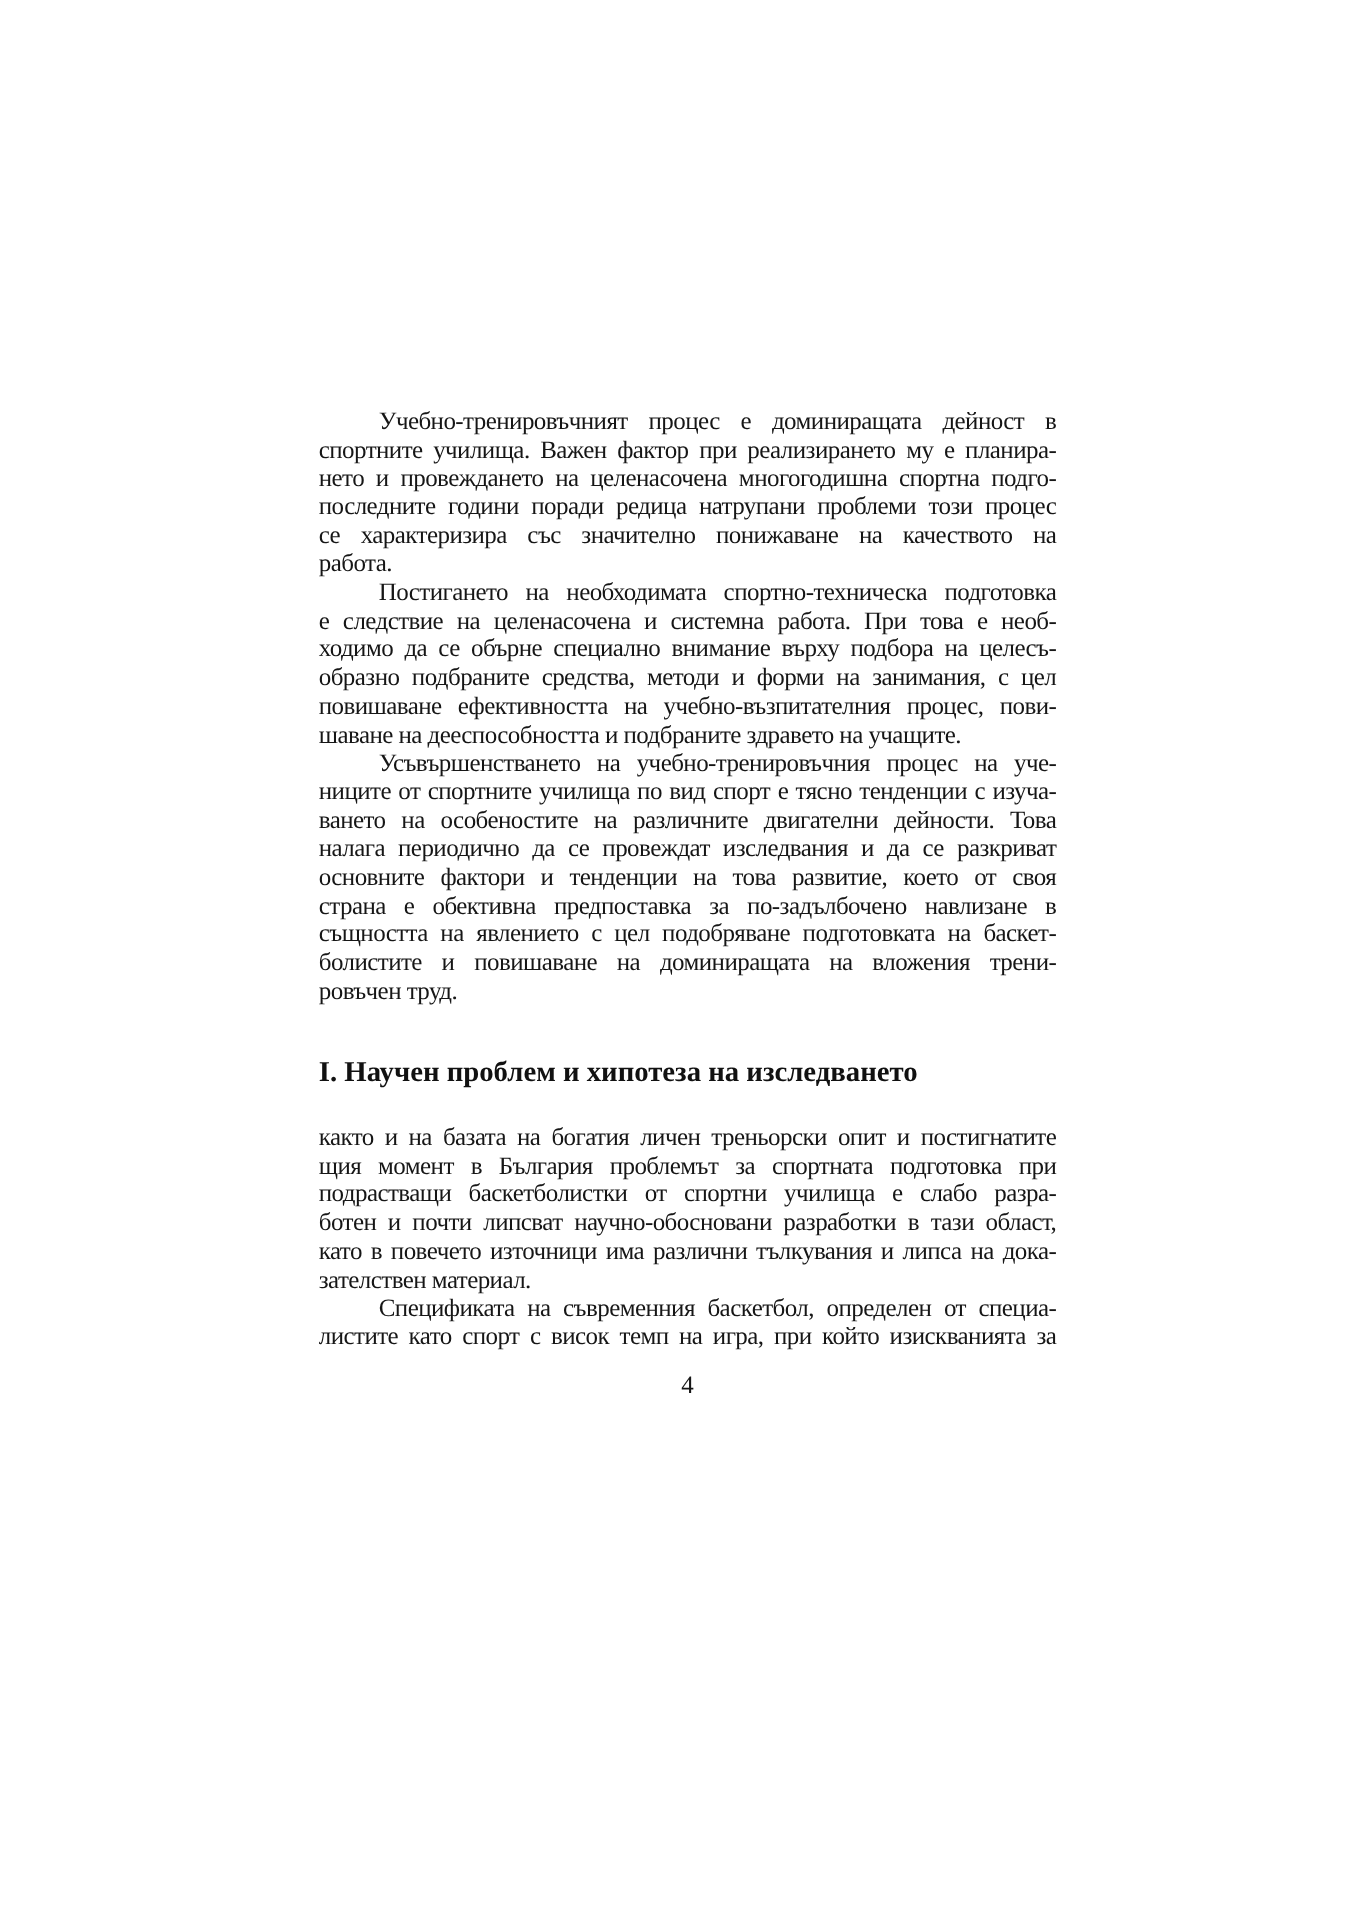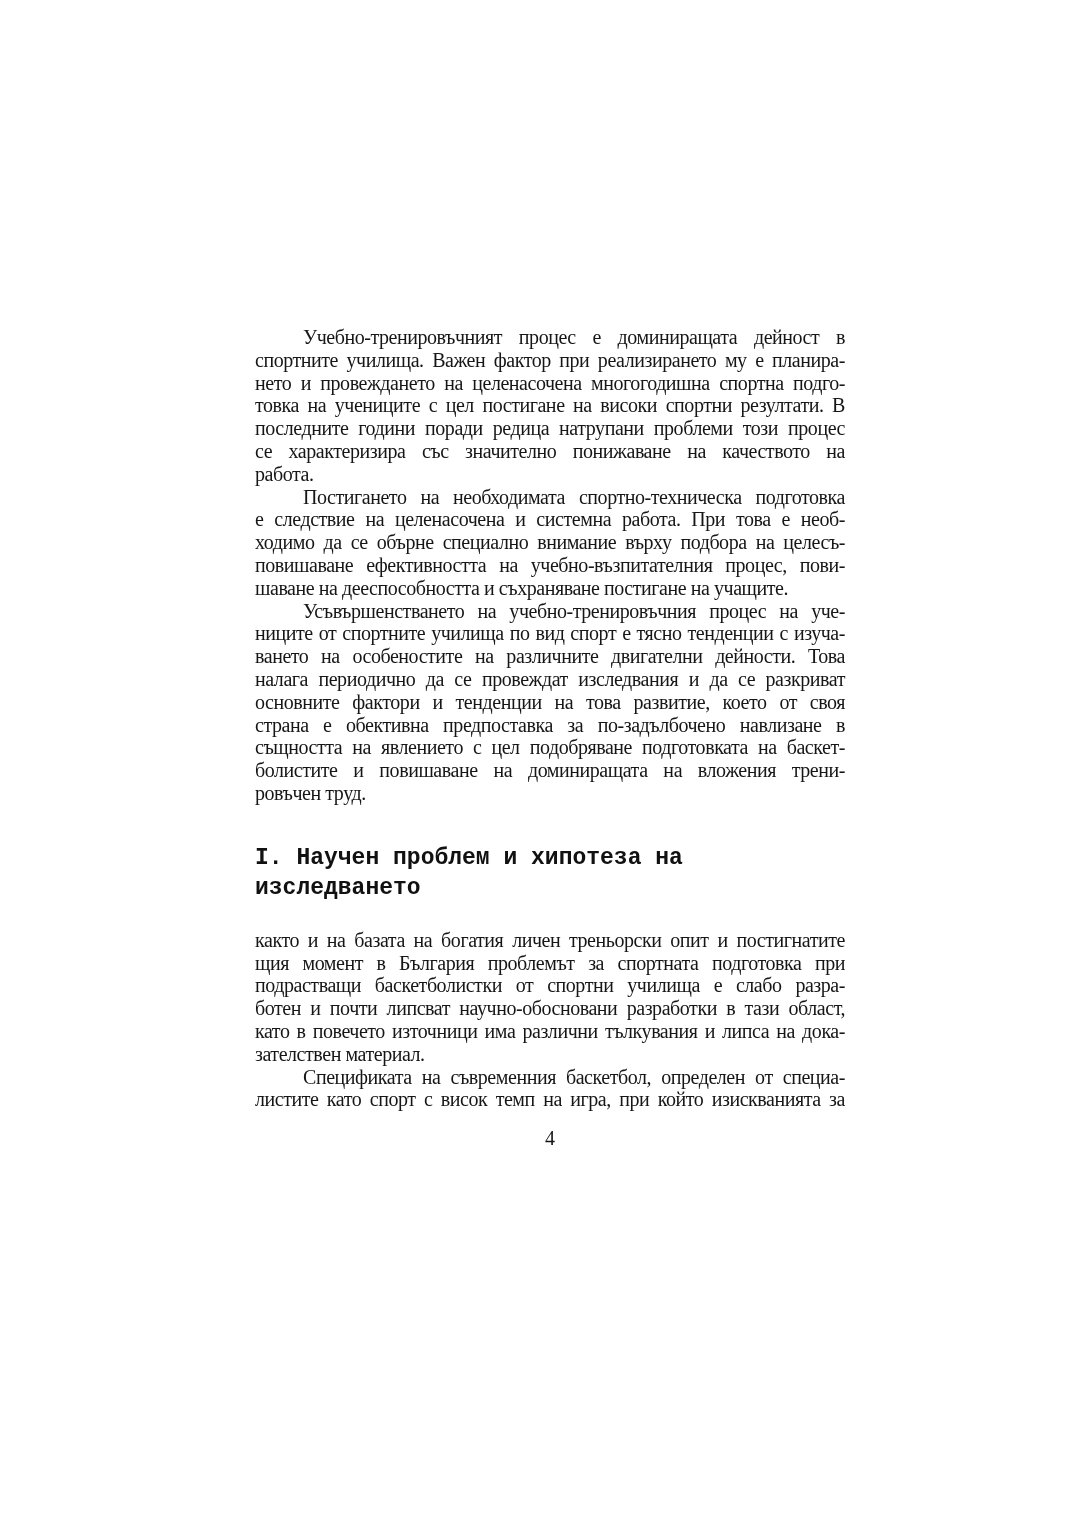--- a/index.html
+++ b/index.html
@@ -35,21 +35,21 @@
     text-align: justify;
     text-align-last: justify;
   }
   .line.first {
     text-indent: 48px;
   }
   .line.last {
     text-align-last: left;
   }
   .heading {
-    font-family: Liberation Mono, monospace;
+    font-family: Liberation Serif, serif;
     font-weight: bold;
     font-size: 23px;
     line-height: 30px;
     margin: 38px 0 26px 0;
     letter-spacing: 0;
     color: #111111;
   }
   .page-number {
     margin-top: 16px;
     font-size: 20px;
@@ -60,31 +60,31 @@
 </head>
 <body>
 
 <div class="page">
   <div class="text-column">
     <div id="paras-before">
         <div class="para">
           <div class="line first">Учебно-тренировъчният процес е доминиращата дейност в</div>
           <div class="line">спортните училища. Важен фактор при реализирането му е планира-</div>
           <div class="line">нето и провеждането на целенасочена многогодишна спортна подго-</div>
-          <div class="line">товка на учениците с цел постигане на високи спортни резултати. В</div>
           <div class="line">последните години поради редица натрупани проблеми този процес</div>
           <div class="line">се характеризира със значително понижаване на качеството на</div>
           <div class="line last">работа.</div>
         </div>
         <div class="para">
           <div class="line first">Постигането на необходимата спортно-техническа подготовка</div>
           <div class="line">е следствие на целенасочена и системна работа. При това е необ-</div>
           <div class="line">ходимо да се обърне специално внимание върху подбора на целесъ-</div>
+          <div class="line">образно подбраните средства, методи и форми на занимания, с цел</div>
           <div class="line">повишаване ефективността на учебно-възпитателния процес, пови-</div>
-          <div class="line last">шаване на дееспособността и съхраняване постигане на учащите.</div>
+          <div class="line last">шаване на дееспособността и подбраните здравето на учащите.</div>
         </div>
         <div class="para">
           <div class="line first">Усъвършенстването на учебно-тренировъчния процес на уче-</div>
           <div class="line">ниците от спортните училища по вид спорт е тясно тенденции с изуча-</div>
           <div class="line">ването на особеностите на различните двигателни дейности. Това</div>
           <div class="line">налага периодично да се провеждат изследвания и да се разкриват</div>
           <div class="line">основните фактори и тенденции на това развитие, което от своя</div>
           <div class="line">страна е обективна предпоставка за по-задълбочено навлизане в</div>
           <div class="line">същността на явлението с цел подобряване подготовката на баскет-</div>
           <div class="line">болистите и повишаване на доминиращата на вложения трени-</div>

